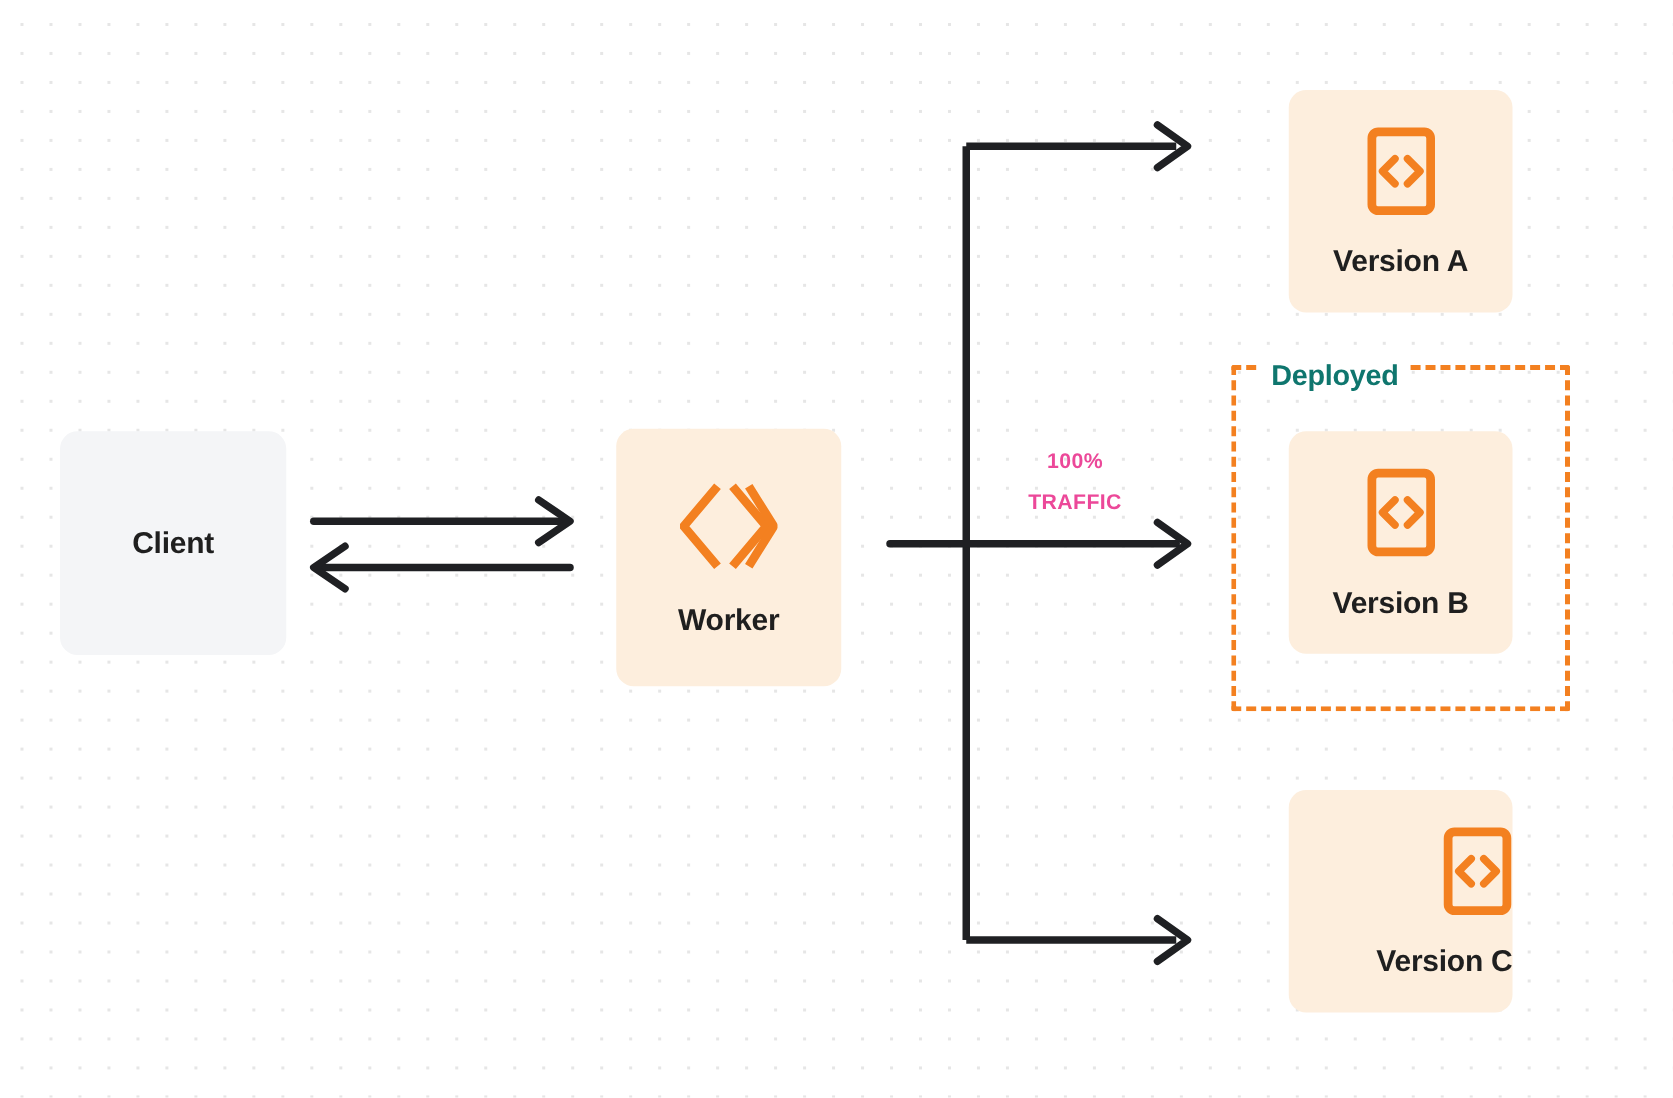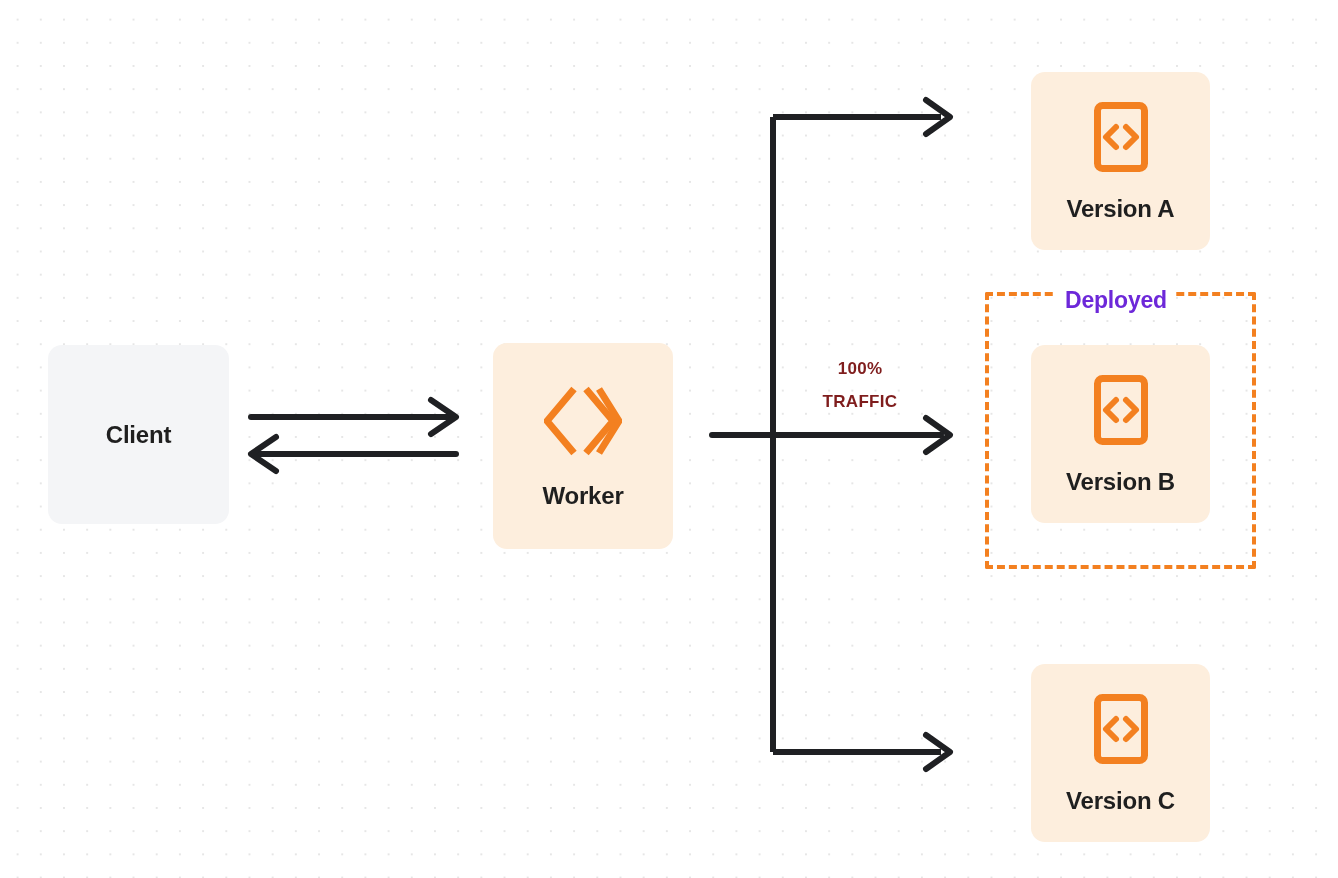--- a/index.html
+++ b/index.html
@@ -48,51 +48,51 @@
   #worker-node .node-label { margin-top:0; }
 
   
   .version-node {
     width:179px; height:178px;
     background:#fdeedd;
     left:1031px;
   }
   #version-a-node { top:28px;margin-top:44px; }
   #version-b-node { top:345px; }
-  #version-c-node { top:664px; }
+  #version-c-node { top:632px;align-items:flex-end; }
   .version-node .icon-wrap { margin-bottom:20px; }
 
   
   #deployed-group {
     position:absolute;
     left:985px; top:292px; width:271px; height:277px;
     border:4px dashed #f38020;
     border-radius:2px;
   }
   #deployed-label {
     position:absolute;
-    left:1056px; top:286px;
+    left:1008px; top:286px;
     background:#ffffff;
     padding:0 9px;
     font-size:23px;
     font-weight:bold;
-    color:#6d28d9;
+    color:#0f766e;
     line-height:28px;
     letter-spacing:-0.2px;
   }
 
   
   #traffic-label {
     position:absolute;
     left:791px; top:352px;
     width:138px;
     text-align:center;
     font-size:17px;
     font-weight:bold;
-    color:#7f1d1d;
+    color:#ec4899;
     line-height:1.95;
     letter-spacing:0.3px;
   }
   #traffic-label span { display:block; }
 
   svg .stroke-dark { stroke:#1f2023; fill:none; stroke-width:6; stroke-linecap:round; stroke-linejoin:round; }
   svg .stroke-dark-join { stroke:#1f2023; fill:none; stroke-width:6; stroke-linecap:butt; stroke-linejoin:miter; }
 </style>
 </head>
 <body>

